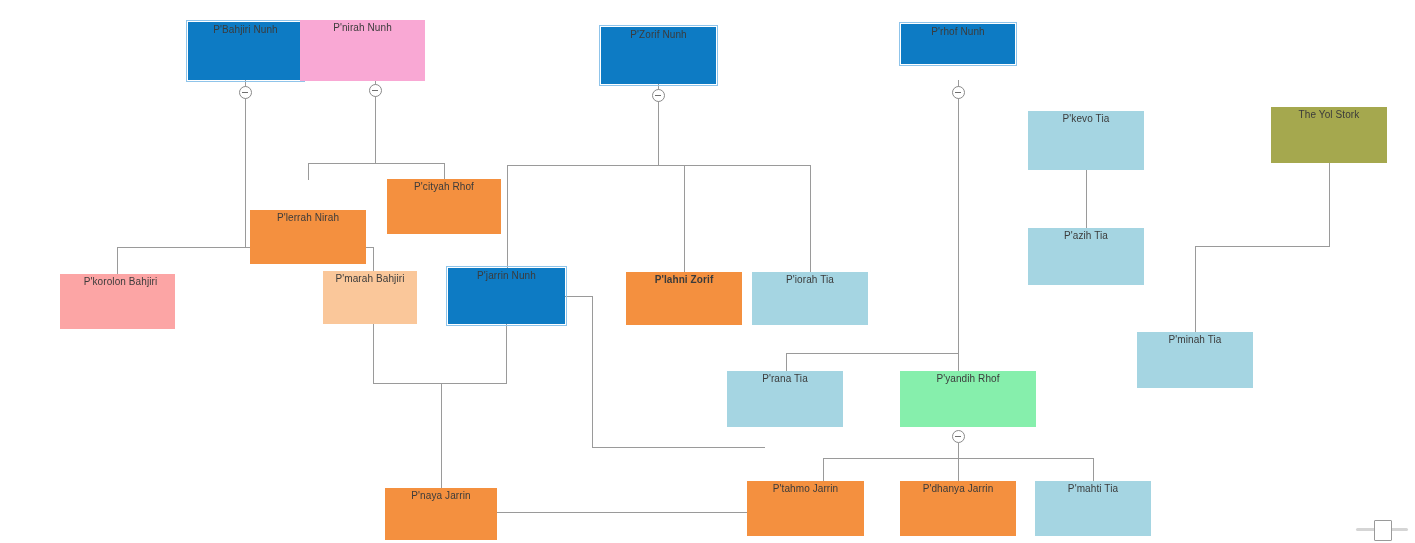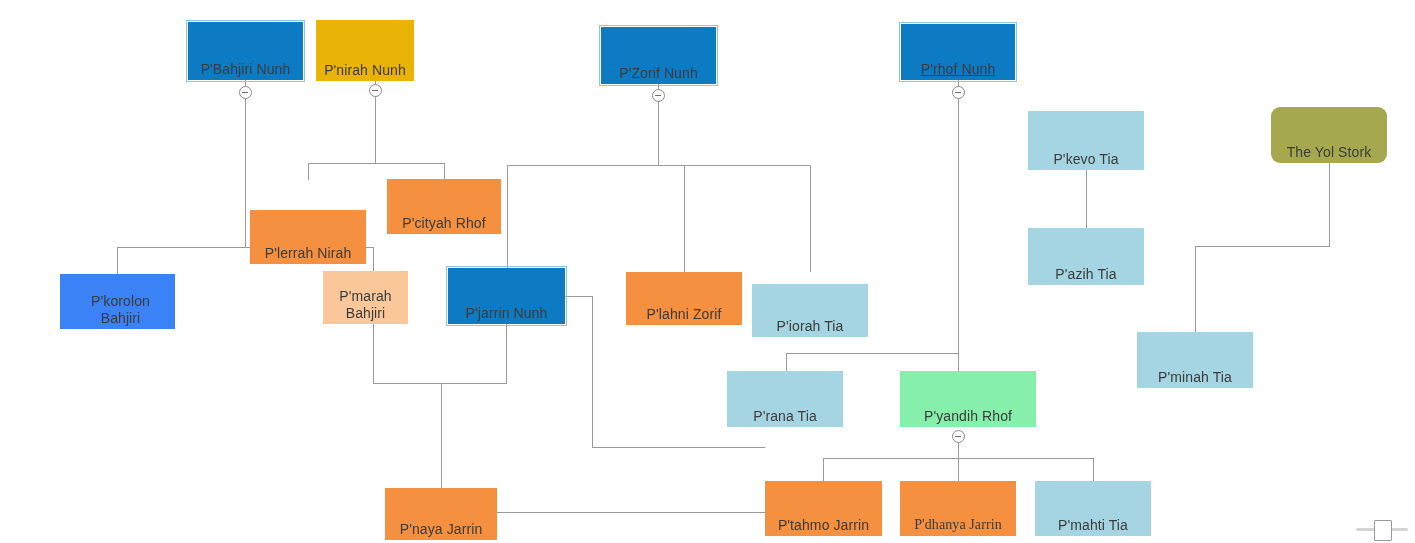--- a/index.html
+++ b/index.html
@@ -25,25 +25,25 @@
     left: 0;
     top: 0;
     width: 1415px;
     height: 543px;
     pointer-events: none;
   }
   .node {
     position: absolute;
     box-sizing: border-box;
     display: flex;
-    align-items: flex-end;
+    align-items: flex-start;
     justify-content: center;
     text-align: center;
     color: #3b3b3b;
-    font-size: 14px;
+    font-size: 10px;
     line-height: 1.2;
     letter-spacing: 0.1px;
     padding: 2px 4px;
     cursor: pointer;
     user-select: none;
   }
   .node.selected {
     outline: 1px solid #8fc4ea;
     outline-offset: 1px;
   }
@@ -117,75 +117,75 @@
       <polyline points="497,512 765,512" fill="none" stroke="#9a9a9a" stroke-width="1" shape-rendering="crispEdges"></polyline>
       <polyline points="958,443 958,458 823,458 823,481" fill="none" stroke="#9a9a9a" stroke-width="1" shape-rendering="crispEdges"></polyline>
       <polyline points="958,458 958,481" fill="none" stroke="#9a9a9a" stroke-width="1" shape-rendering="crispEdges"></polyline>
       <polyline points="958,458 1093,458 1093,481" fill="none" stroke="#9a9a9a" stroke-width="1" shape-rendering="crispEdges"></polyline>
     </svg>
 
   <div id="nodes-layer">
       <div class="node selected" style="left: 188px; top: 22px; width: 115px; height: 58px; background: rgb(13, 123, 196);">
         <span>P'Bahjiri Nunh</span>
       </div>
-      <div class="node" style="left: 316px; top: 20px; width: 98px; height: 61px; background: #eab308;">
+      <div class="node" style="left: 300px; top: 20px; width: 125px; height: 61px; background: #f9a8d4;">
         <span>P'nirah Nunh</span>
       </div>
       <div class="node selected" style="left: 601px; top: 27px; width: 115px; height: 57px; background: rgb(13, 123, 196);">
         <span>P'Zorif Nunh</span>
       </div>
-      <div class="node selected" style="left: 901px; top: 24px; width: 114px; height: 56px; background: rgb(13, 123, 196); text-decoration: underline;">
+      <div class="node selected" style="left: 901px; top: 24px; width: 114px; height: 40px; background: rgb(13, 123, 196);">
         <span>P'rhof Nunh</span>
       </div>
       <div class="node" style="left: 250px; top: 180px; width: 116px; height: 54px; background: rgb(244, 144, 63); margin-top: 30px;">
         <span>P'lerrah Nirah</span>
       </div>
       <div class="node" style="left: 387px; top: 179px; width: 114px; height: 55px; background: rgb(244, 144, 63);">
         <span>P'cityah Rhof</span>
       </div>
       <div class="node" style="left: 1028px; top: 111px; width: 116px; height: 59px; background: rgb(165, 213, 226);">
         <span>P'kevo Tia</span>
       </div>
-      <div class="node" style="left: 1271px; top: 107px; width: 116px; height: 56px; background: rgb(165, 168, 78); border-radius: 9px;">
+      <div class="node" style="left: 1271px; top: 107px; width: 116px; height: 56px; background: rgb(165, 168, 78);">
         <span>The Yol Stork</span>
       </div>
       <div class="node" style="left: 1028px; top: 228px; width: 116px; height: 57px; background: rgb(165, 213, 226);">
         <span>P'azih Tia</span>
       </div>
-      <div class="node" style="left: 60px; top: 274px; width: 115px; height: 55px; background: #3b82f6; padding-left: 10px;">
+      <div class="node" style="left: 60px; top: 274px; width: 115px; height: 55px; background: #fca5a5; padding-left: 10px;">
         <span>P'korolon Bahjiri</span>
       </div>
-      <div class="node" style="left: 323px; top: 271px; width: 85px; height: 53px; background: rgb(250, 199, 154);">
+      <div class="node" style="left: 323px; top: 271px; width: 94px; height: 53px; background: rgb(250, 199, 154);">
         <span>P'marah Bahjiri</span>
       </div>
       <div class="node selected" style="left: 448px; top: 268px; width: 117px; height: 56px; background: rgb(13, 123, 196);">
         <span>P'jarrin Nunh</span>
       </div>
-      <div class="node" style="left: 626px; top: 272px; width: 116px; height: 53px; background: rgb(244, 144, 63);">
+      <div class="node" style="left: 626px; top: 272px; width: 116px; height: 53px; background: rgb(244, 144, 63); font-weight: bold;">
         <span>P'lahni Zorif</span>
       </div>
-      <div class="node" style="left: 752px; top: 272px; width: 116px; height: 53px; background: rgb(165, 213, 226); margin-top: 12px;">
+      <div class="node" style="left: 752px; top: 272px; width: 116px; height: 53px; background: rgb(165, 213, 226);">
         <span>P'iorah Tia</span>
       </div>
       <div class="node" style="left: 1137px; top: 332px; width: 116px; height: 56px; background: rgb(165, 213, 226);">
         <span>P'minah Tia</span>
       </div>
       <div class="node" style="left: 727px; top: 371px; width: 116px; height: 56px; background: rgb(165, 213, 226);">
         <span>P'rana Tia</span>
       </div>
       <div class="node" style="left: 900px; top: 371px; width: 136px; height: 56px; background: #86efac;">
         <span>P'yandih Rhof</span>
       </div>
       <div class="node" style="left: 385px; top: 488px; width: 112px; height: 52px; background: rgb(244, 144, 63);">
         <span>P'naya Jarrin</span>
       </div>
-      <div class="node" style="left: 765px; top: 481px; width: 117px; height: 55px; background: rgb(244, 144, 63);">
+      <div class="node" style="left: 747px; top: 481px; width: 117px; height: 55px; background: rgb(244, 144, 63);">
         <span>P'tahmo Jarrin</span>
       </div>
-      <div class="node" style="left: 900px; top: 481px; width: 116px; height: 55px; background: rgb(244, 144, 63); font-family: Liberation Serif, serif;">
+      <div class="node" style="left: 900px; top: 481px; width: 116px; height: 55px; background: rgb(244, 144, 63);">
         <span>P'dhanya Jarrin</span>
       </div>
       <div class="node" style="left: 1035px; top: 481px; width: 116px; height: 55px; background: rgb(165, 213, 226);">
         <span>P'mahti Tia</span>
       </div>
     </div>
   <div id="toggles-layer">
       <div class="toggle" style="left: 238.5px; top: 85.5px;"></div>
       <div class="toggle" style="left: 368.5px; top: 83.5px;"></div>
       <div class="toggle" style="left: 651.5px; top: 88.5px;"></div>

